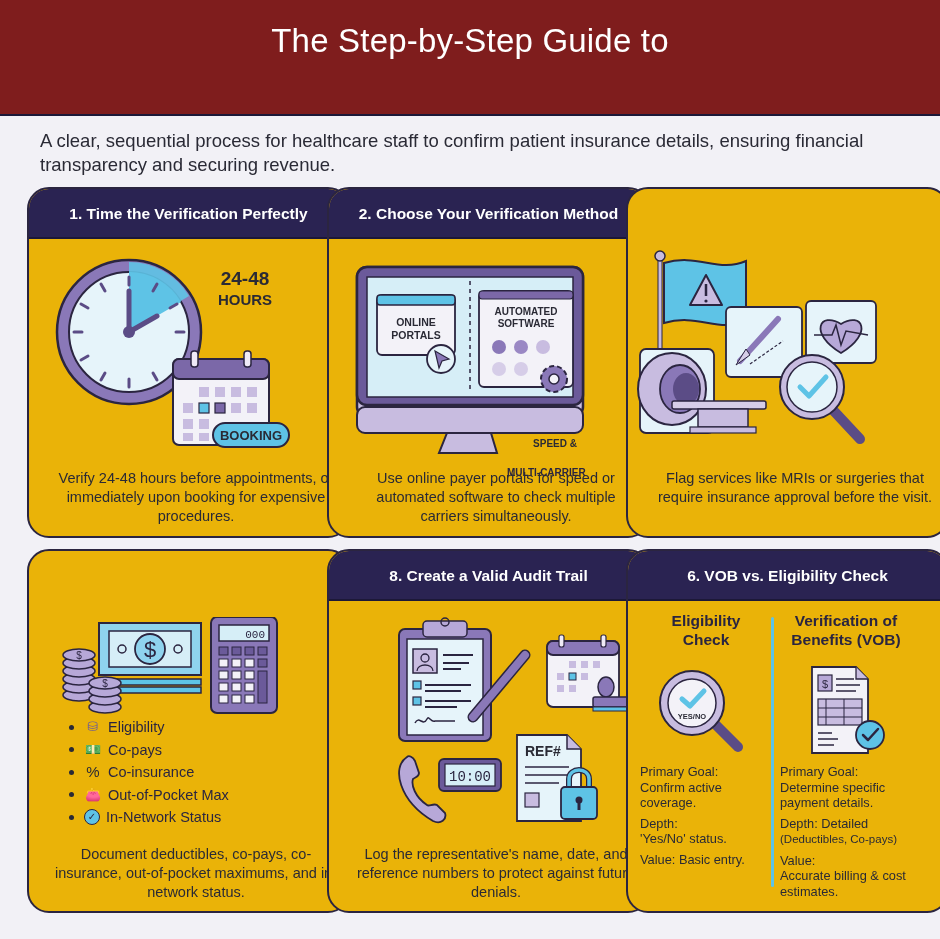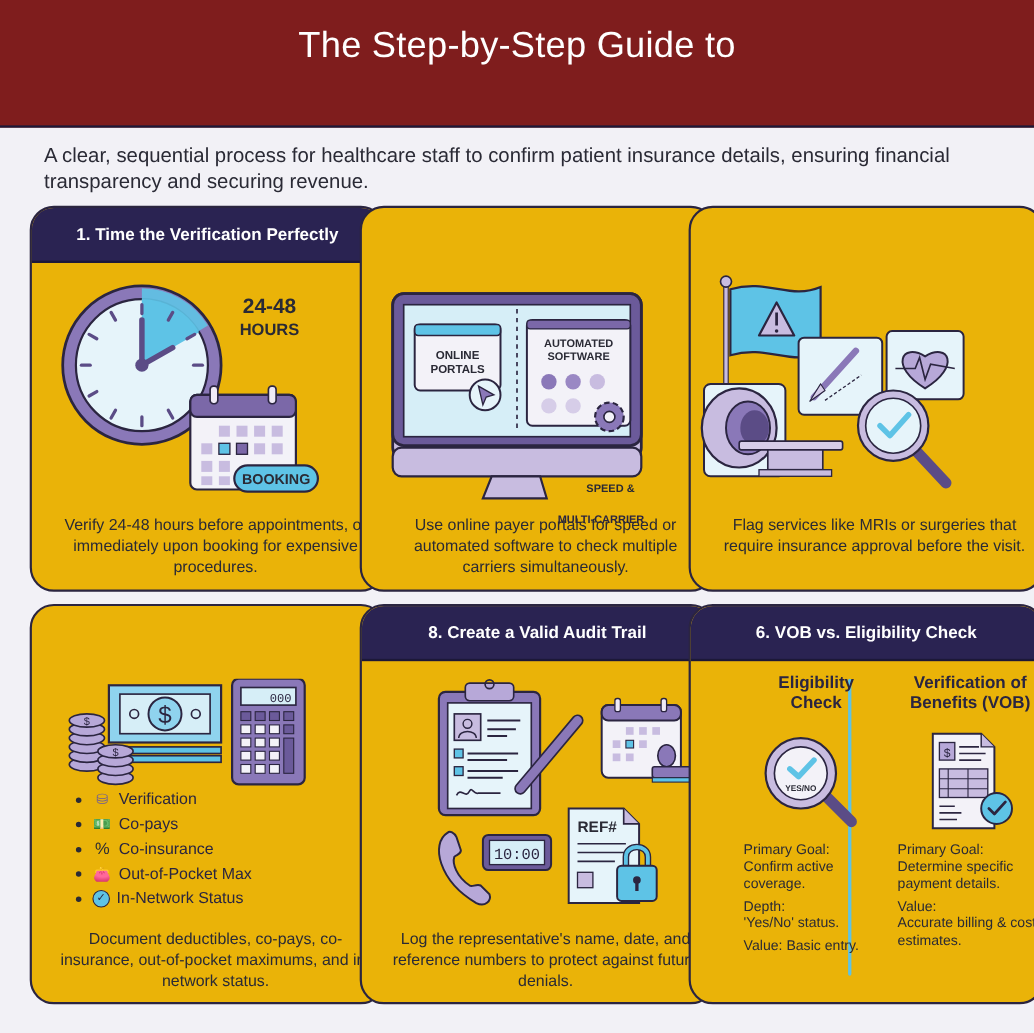--- a/index.html
+++ b/index.html
@@ -41,21 +41,21 @@
     font-size: 14.5px; line-height: 19px; color: #2a2a35;
   }
   .r1 { top: 187px; height: 351px; }
   .r2 { top: 549px; height: 364px; }
   .c1 { left: 27px; } .c2 { left: 327px; } .c3 { left: 626px; }
   .bullets { position: absolute; left: 40px; top: 165px; font-size: 14.5px; line-height: 22.5px; list-style: none; }
   .bullets li { display: flex; align-items: center; gap: 6px; }
   .bullets .dot { width: 5px; height: 5px; border-radius: 50%; background: #2a2a35; margin-right: 4px; }
   .bullets .bicon { width: 18px; text-align: center; font-size: 13px; color: #6b5a9a; }
   .cmp { position: absolute; top: 52px; bottom: 0; left: 0; right: 0; }
-  .cmp .col { position: absolute; top: 0; bottom: 0; width: 140px; margin-left: 36px; }
+  .cmp .col { position: absolute; top: 0; bottom: 0; width: 140px; }
   .cmp .col.left { left: 8px; }
   .cmp .col.right { left: 148px; }
   .cmp .divider { position: absolute; left: 143px; top: 14px; bottom: 24px; width: 3px; background: #5ec3e6; border-radius: 2px; }
   .cmp .ctitle { position: absolute; top: 8px; left: 0; right: 0; text-align: center; font-weight: 700; font-size: 15.5px; line-height: 19px; }
   .cmp .info { position: absolute; top: 161px; left: 4px; right: 0; font-size: 12.8px; line-height: 15.5px; color: #2a2a35; }
   .cmp .info b { font-weight: 400; }
   .cmp .info p { margin-bottom: 5px; }
   .cmp .info .small { font-size: 11.5px; }
   .lbl { font-weight: 700; font-family: "Liberation Sans", sans-serif; fill: #2a2a35; }
 </style>
@@ -117,20 +117,21 @@
       <rect x="30" y="54" width="10" height="10" fill="#5ec3e6" stroke="#2b2540" stroke-width="1.2"></rect>
       <rect x="46" y="54" width="10" height="10" fill="#7b68a8" stroke="#2b2540" stroke-width="1.2"></rect>
       <rect x="44" y="74" width="76" height="24" rx="12" fill="#5ec3e6" stroke="#2b2540" stroke-width="2"></rect>
       <text x="82" y="91" class="lbl" font-size="13" text-anchor="middle">BOOKING</text>
     </svg>
   </div>
   <div class="desc" style="top:280px;">Verify 24-48 hours before appointments, or immediately upon booking for expensive procedures.</div>
 </div>
 
 <div class="card r1 c2">
+  <div class="head">2. Choose Your Verification Method</div>
   <div class="art" style="top:68px;height:200px;">
     <svg width="287" height="200" viewBox="0 0 287 200">
       <rect x="28" y="10" width="226" height="150" rx="10" fill="#c8bce0" stroke="#2b2540" stroke-width="2.5"></rect>
       <rect x="28" y="10" width="226" height="138" rx="10" fill="#6b5a9a" stroke="#2b2540" stroke-width="2.5"></rect>
       <rect x="38" y="20" width="206" height="120" fill="#d6eef7" stroke="#2b2540" stroke-width="1.5"></rect>
       <rect x="28" y="150" width="226" height="26" fill="#c8bce0" stroke="#2b2540" stroke-width="2" rx="8"></rect>
       <path d="M118 176 L162 176 L168 196 L110 196 Z" fill="#c8bce0" stroke="#2b2540" stroke-width="2"></path>
       <line x1="141" y1="24" x2="141" y2="136" stroke="#2b2540" stroke-width="1.5" stroke-dasharray="4 4"></line>
       <rect x="48" y="38" width="78" height="60" rx="5" fill="#f3f2f8" stroke="#2b2540" stroke-width="1.8"></rect>
       <rect x="48" y="38" width="78" height="10" rx="3" fill="#5ec3e6" stroke="#2b2540" stroke-width="1.5"></rect>
@@ -256,21 +257,21 @@
             <rect x="203" y="78" width="9" height="8"></rect>
             <rect x="216" y="78" width="9" height="8"></rect>
         </g>
       </g>
     </svg>
   </div>
   <ul class="bullets">
     <li>
         <span class="dot"></span>
         <span class="bicon">⛁</span>
-        <span>Verification</span>
+        <span>Eligibility</span>
       </li>
     <li>
         <span class="dot"></span>
         <span class="bicon">💵</span>
         <span>Co-pays</span>
       </li>
     <li>
         <span class="dot"></span>
         <span class="bicon" style="color:#2a2a35;font-size:15px;">%</span>
         <span>Co-insurance</span>
@@ -407,17 +408,18 @@
         <g stroke="#2b2540" stroke-width="1.5">
             <line x1="20" y1="70" x2="34" y2="70"></line>
             <line x1="20" y1="76" x2="40" y2="76"></line>
             <line x1="20" y1="82" x2="36" y2="82"></line>
           </g>
         <circle cx="72" cy="72" r="14" fill="#5ec3e6" stroke="#2b2540" stroke-width="1.8"></circle>
         <polyline points="65,72 70,77 80,66" fill="none" stroke="#2b2540" stroke-width="2.5" stroke-linecap="round" stroke-linejoin="round"></polyline>
       </svg>
       <div class="info">
         <p><b>Primary Goal:</b><br><span>Determine specific payment details.</span></p>
+        <p><b>Depth:</b> <span>Detailed</span><br><span class="small">(Deductibles, Co-pays)</span></p>
         <p><b>Value:</b><br><span>Accurate billing &amp; cost estimates.</span></p>
       </div>
     </div>
   </div>
 </div>
 
 </body></html>

